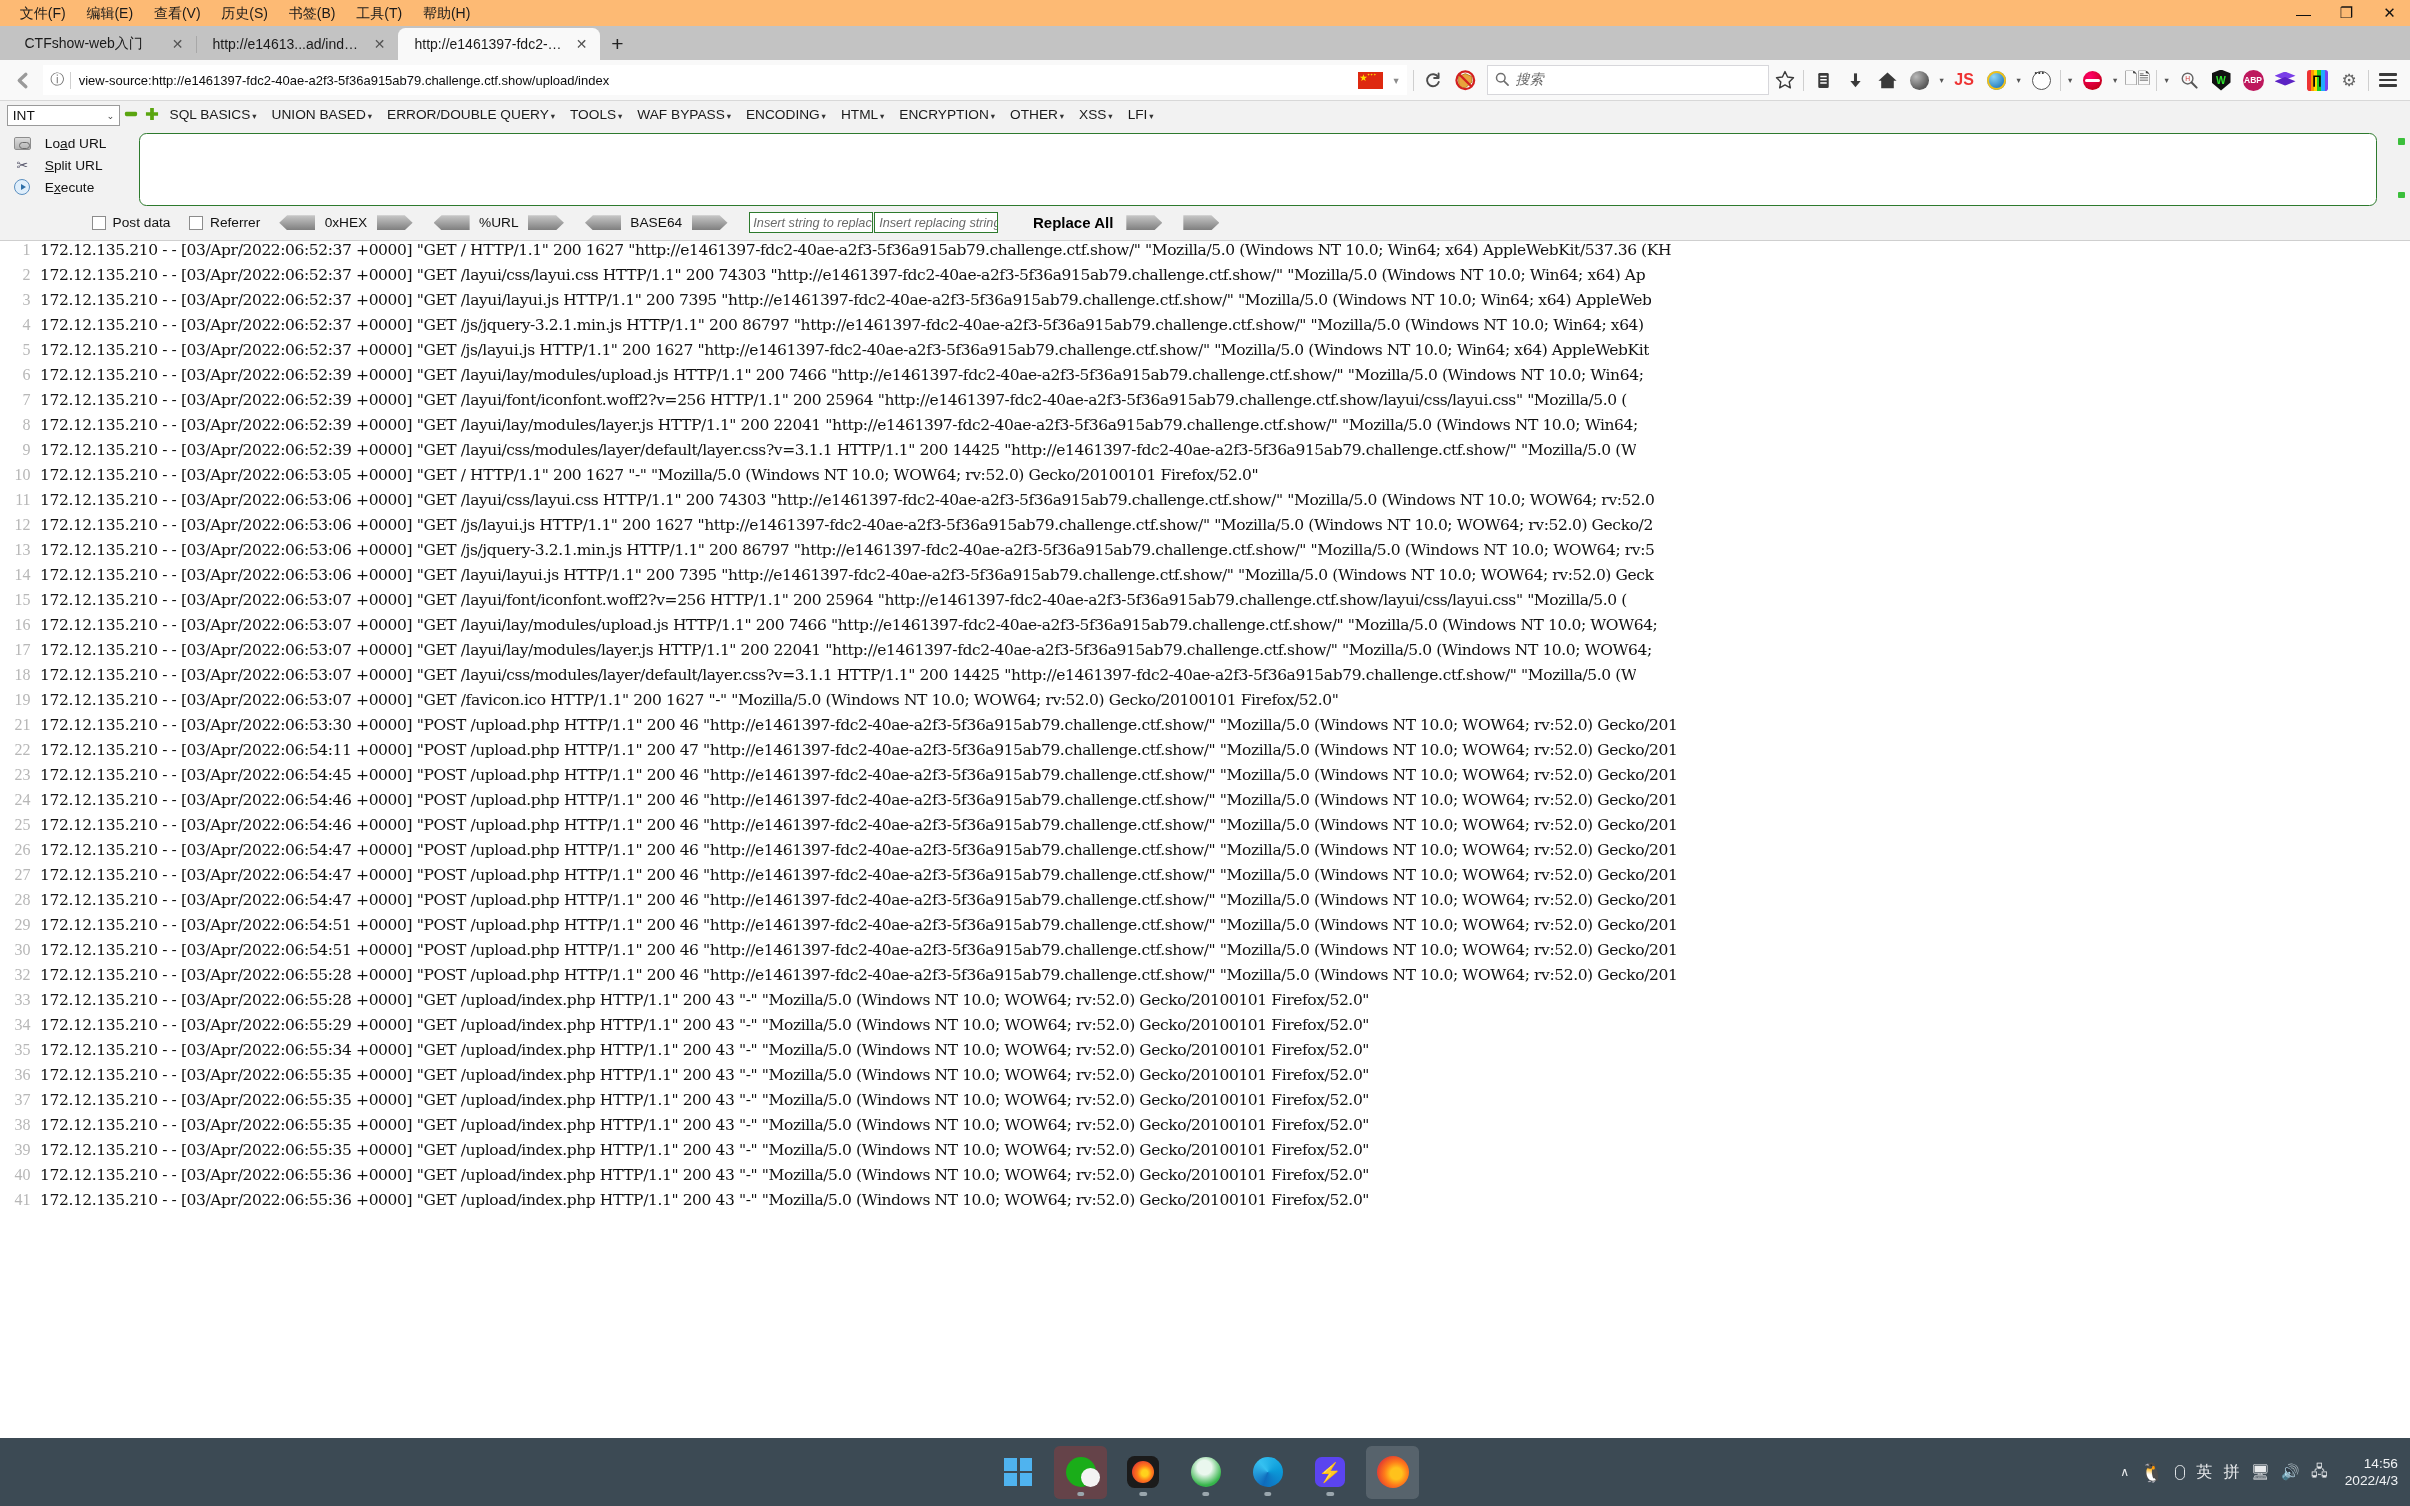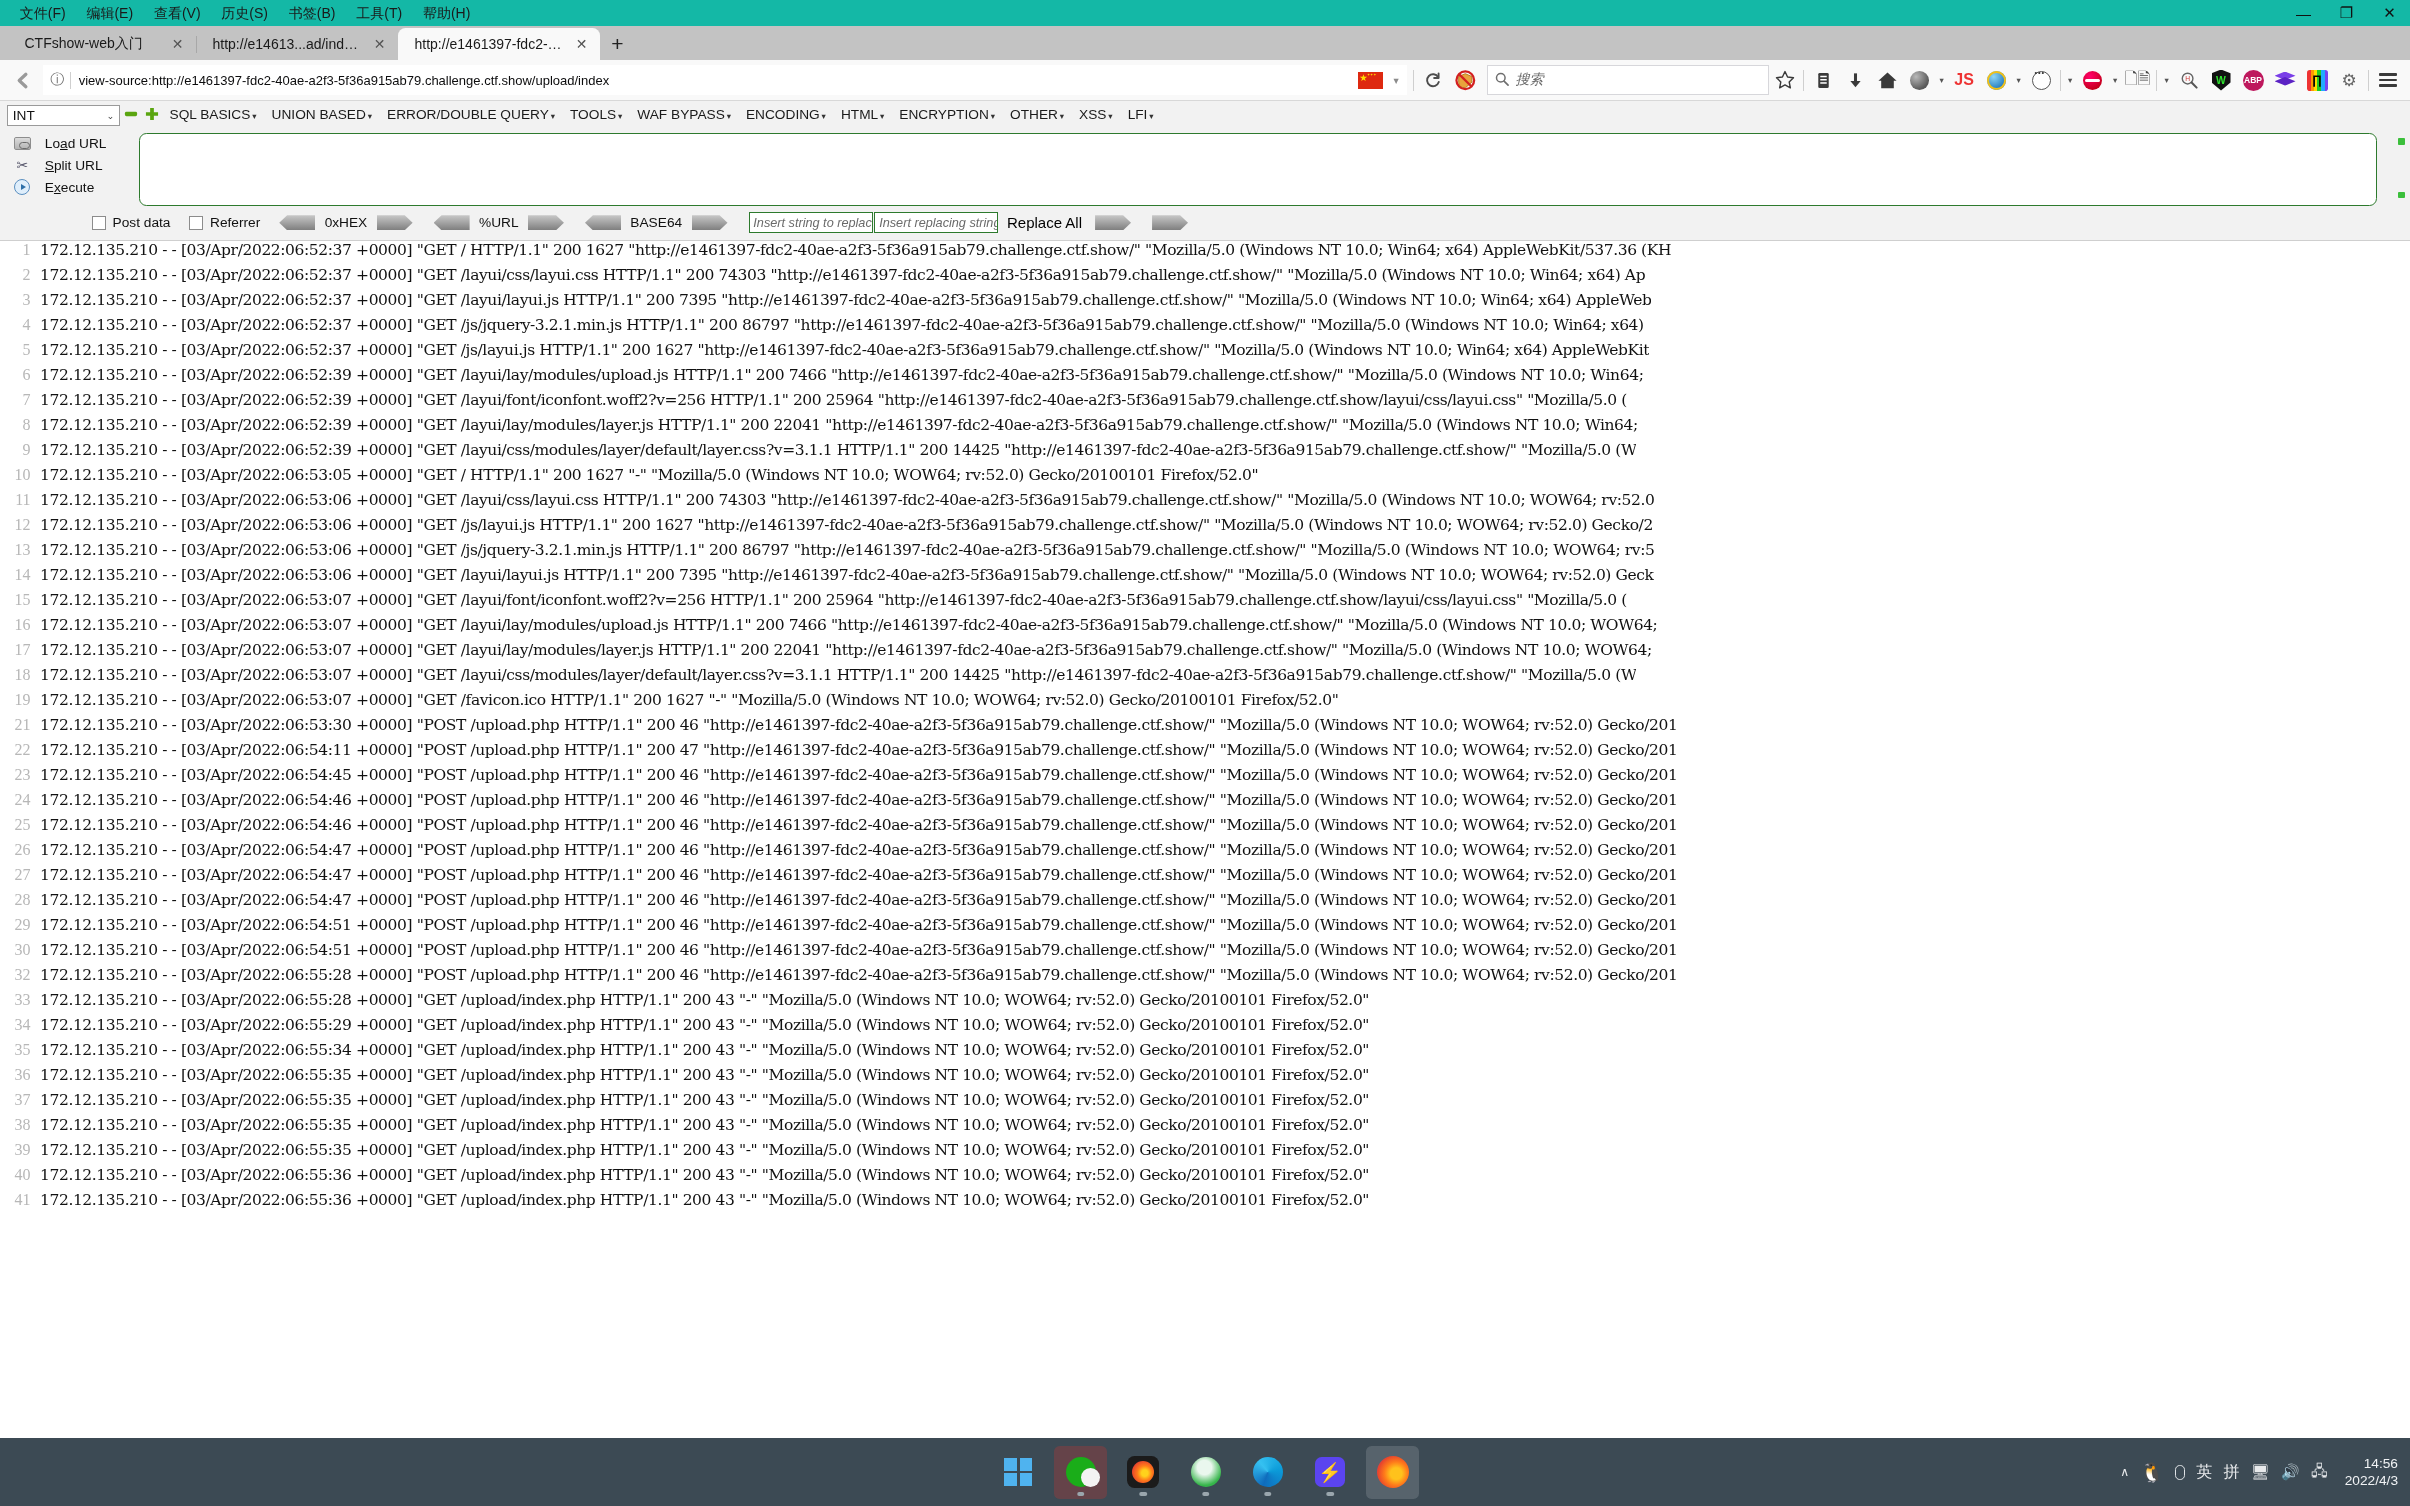--- a/index.html
+++ b/index.html
@@ -6,21 +6,21 @@
   html, body {
     width: 2411px; height: 1507px;
     overflow: hidden;
     font-family: "Liberation Sans", sans-serif;
     background: #ffffff;
   }
 
   
   .menubar {
     height: 26px;
-    background: #14b8a6;
+    background: #fdba74;
     display: flex;
     align-items: center;
     padding-left: 9.4px;
     position: relative;
   }
   .menubar .mitem {
     font-size: 14px;
     color: #1a1a1a;
     padding: 0 10.4px;
     line-height: 26px;
@@ -278,21 +278,21 @@
   .encgrp { display: flex; align-items: center; margin-right: 21px; }
   .encgrp .lbl { font-size: 13.7px; color: #111; margin: 0 9.4px; }
   .hb-input {
     width: 124px; height: 21px;
     background: #fff; border: 0.9px solid #2d7a2d;
     font-size: 12.7px; color: #6a6a6a; font-style: italic;
     display: flex; align-items: center; padding: 0 3.8px;
     overflow: hidden; white-space: nowrap;
   }
   .hb-input + .hb-input { margin-left: 1.9px; }
-  .replall { display: flex; align-items: center; margin-left: 2px; }
+  .replall { display: flex; align-items: center; margin-left: 28px; font-weight: bold; }
 
   
   .logview {
     height: 1072px;
     background: #ffffff;
     overflow: hidden;
     position: relative;
   }
   .logrow {
     display: flex;

